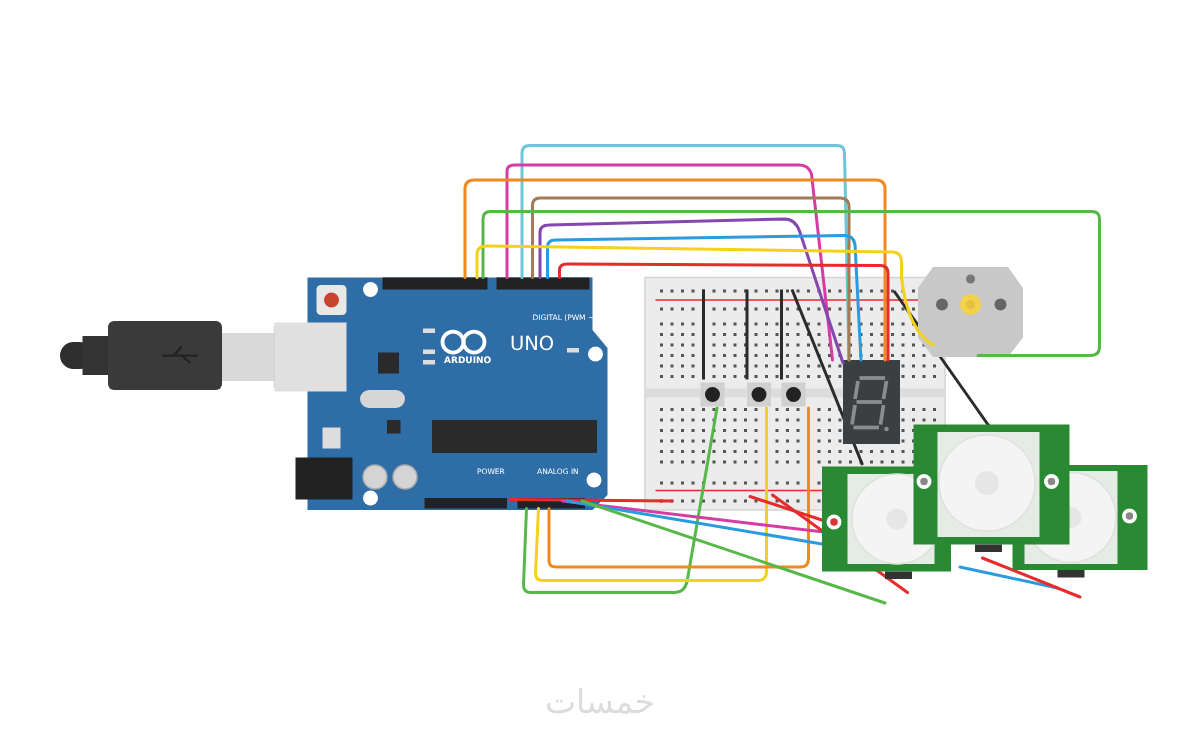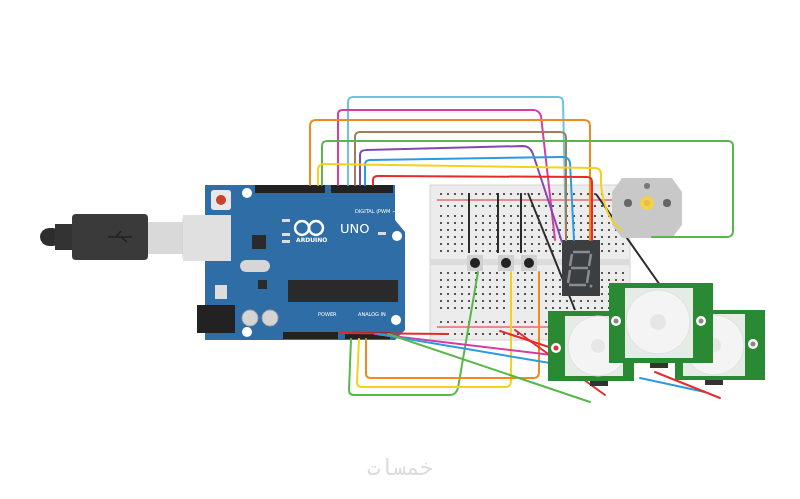--- a/index.html
+++ b/index.html
@@ -1,19 +1,19 @@
 <!DOCTYPE html>
 <html><head>
 <meta charset="utf-8">
 <style>
   html,body{margin:0;padding:0;background:#ffffff;}
   body{width:800px;height:499px;position:relative;overflow:hidden;font-family:"DejaVu Sans",sans-serif;}
   #canvas{position:absolute;left:0;top:0;width:800px;height:499px;}
   .silk{font-family:"DejaVu Sans",sans-serif;fill:#ffffff;}
-  .wm{position:absolute;left:0;width:800px;top:455px;text-align:center;color:#dcdcdc;font-size:22px;font-family:Liberation Mono, monospace;}
+  .wm{position:absolute;left:0;width:800px;top:455px;text-align:center;color:#dcdcdc;font-size:22px;font-family:Liberation Sans, sans-serif;}
 </style>
 </head>
 <body>
 
 <svg id="canvas" viewBox="0 0 800 499" xmlns="http://www.w3.org/2000/svg">
 
   <g>
     <rect x="40" y="228" width="22" height="18" rx="9" fill="#2e2e2e"></rect>
     <rect x="55" y="224" width="22" height="26" fill="#333"></rect>
     <rect x="72" y="214" width="76" height="46" rx="4" fill="#3a3a3a"></rect>

